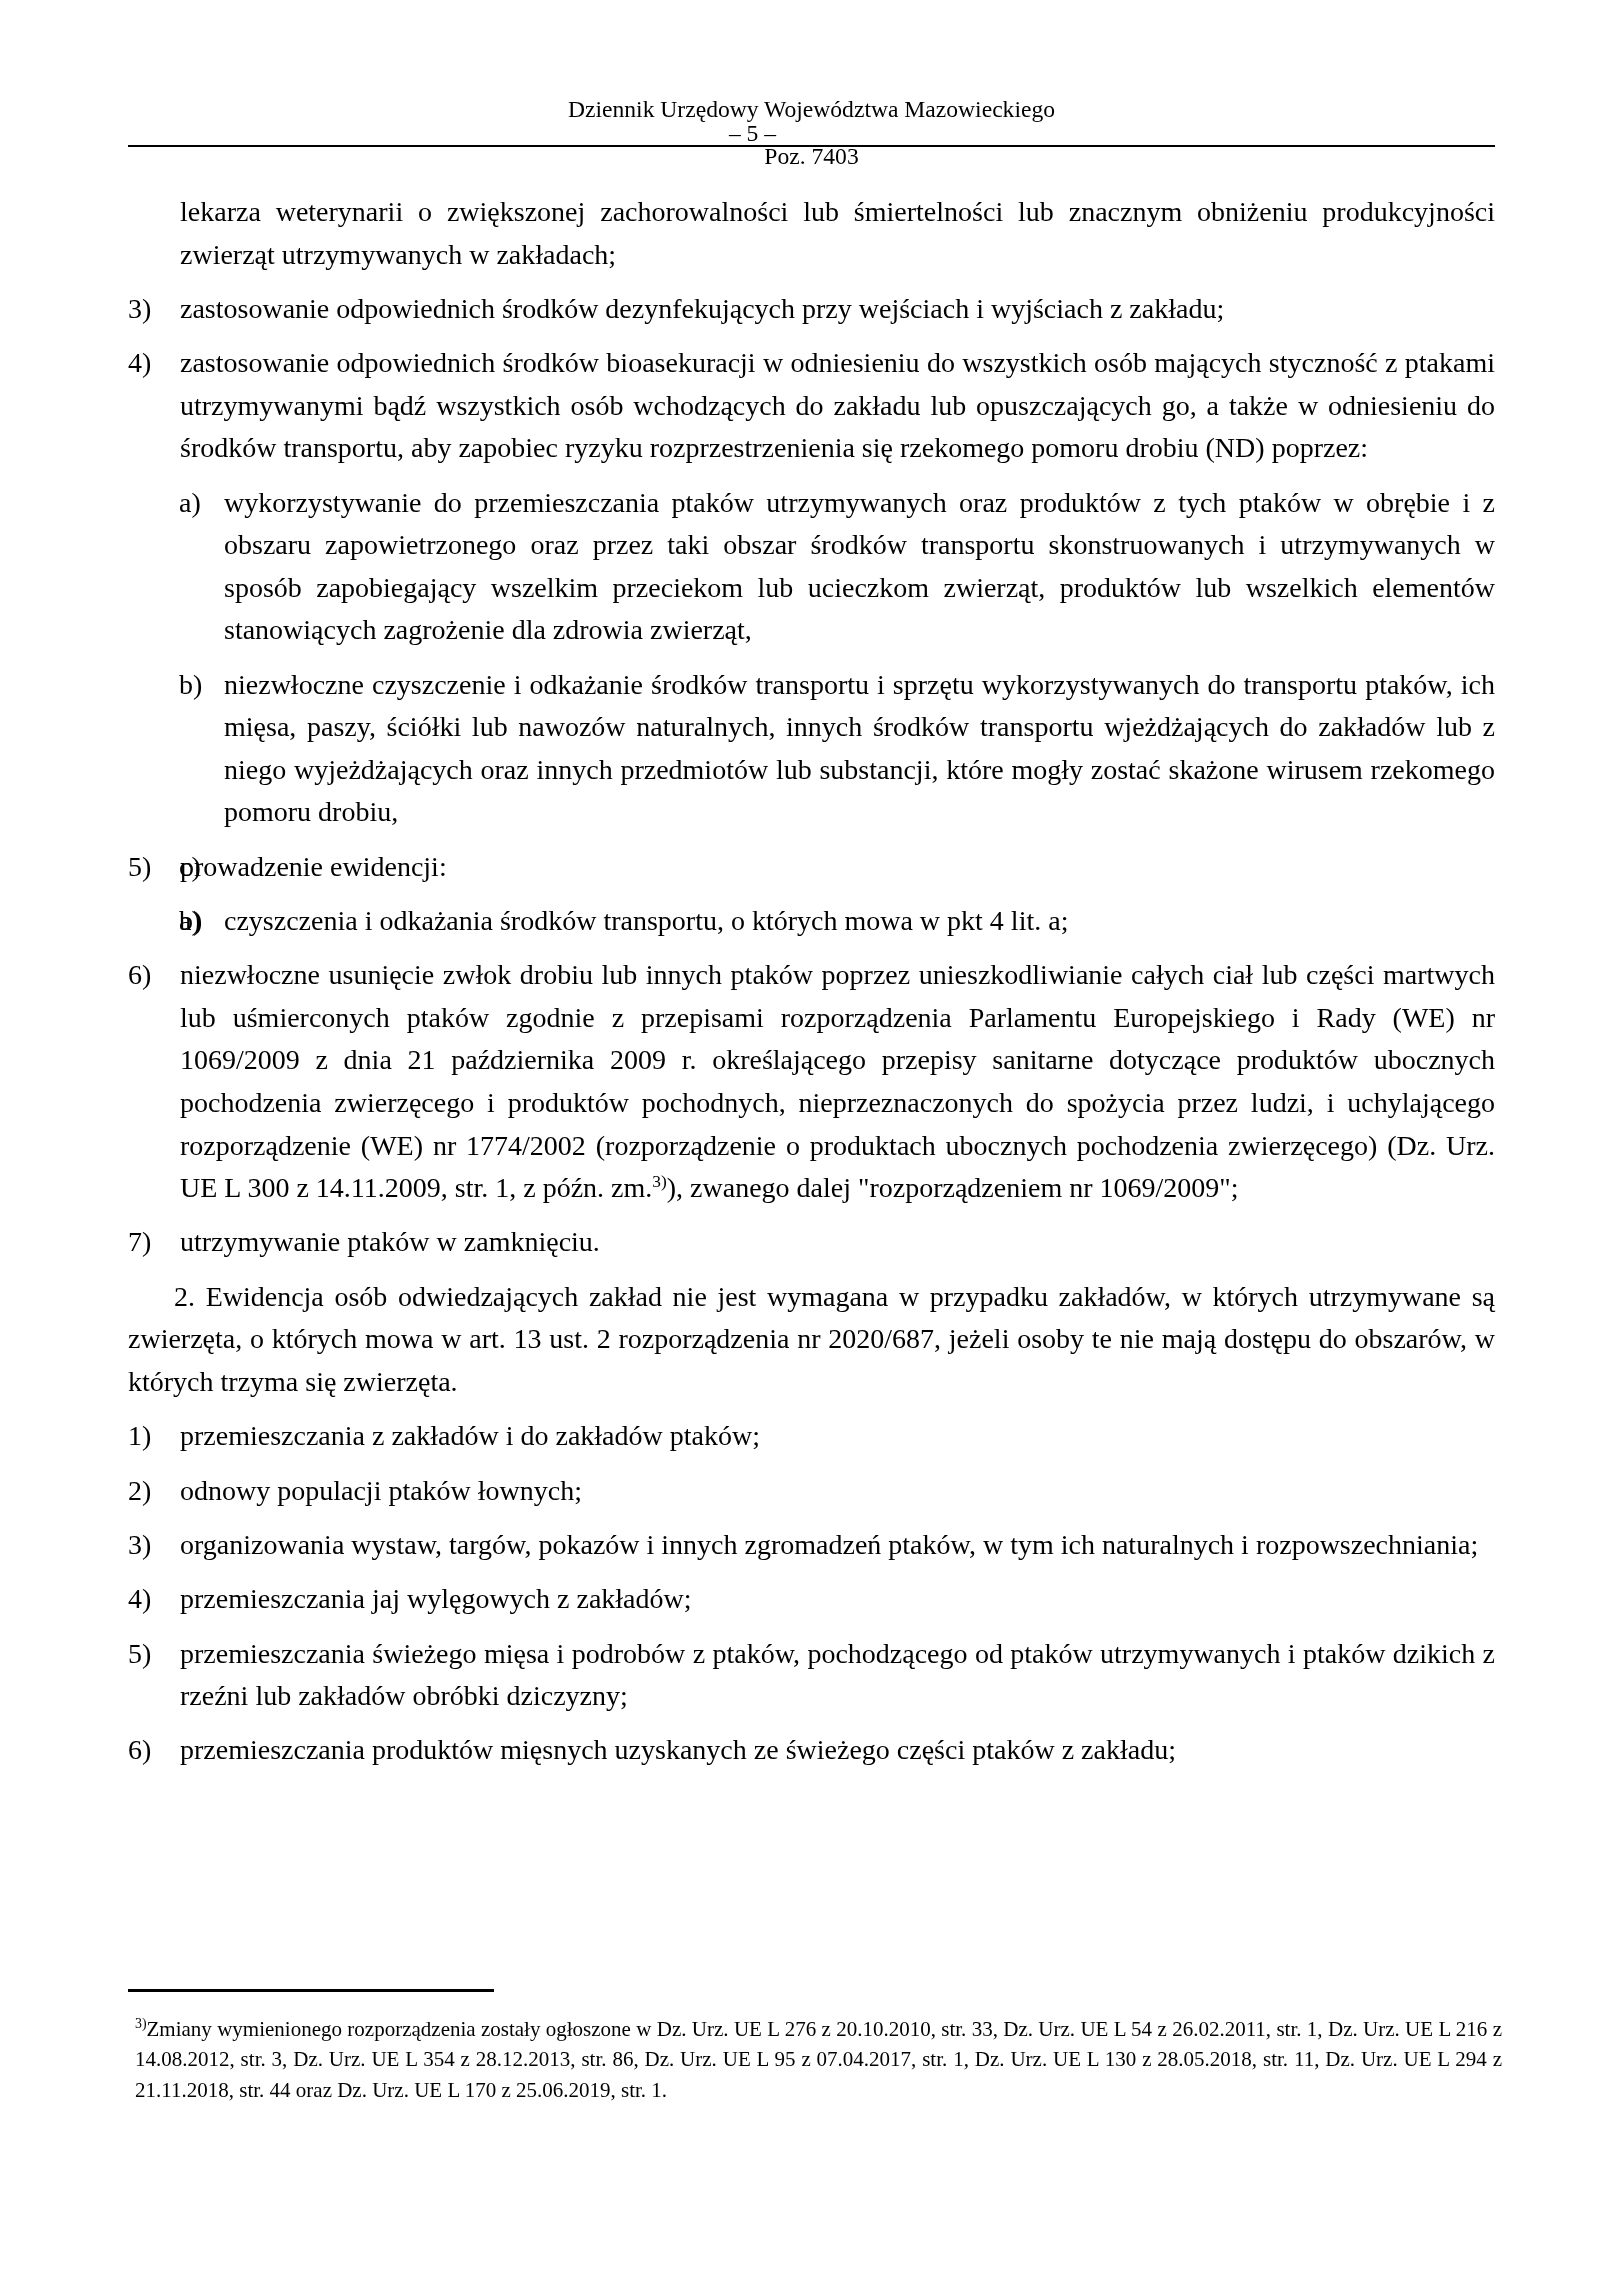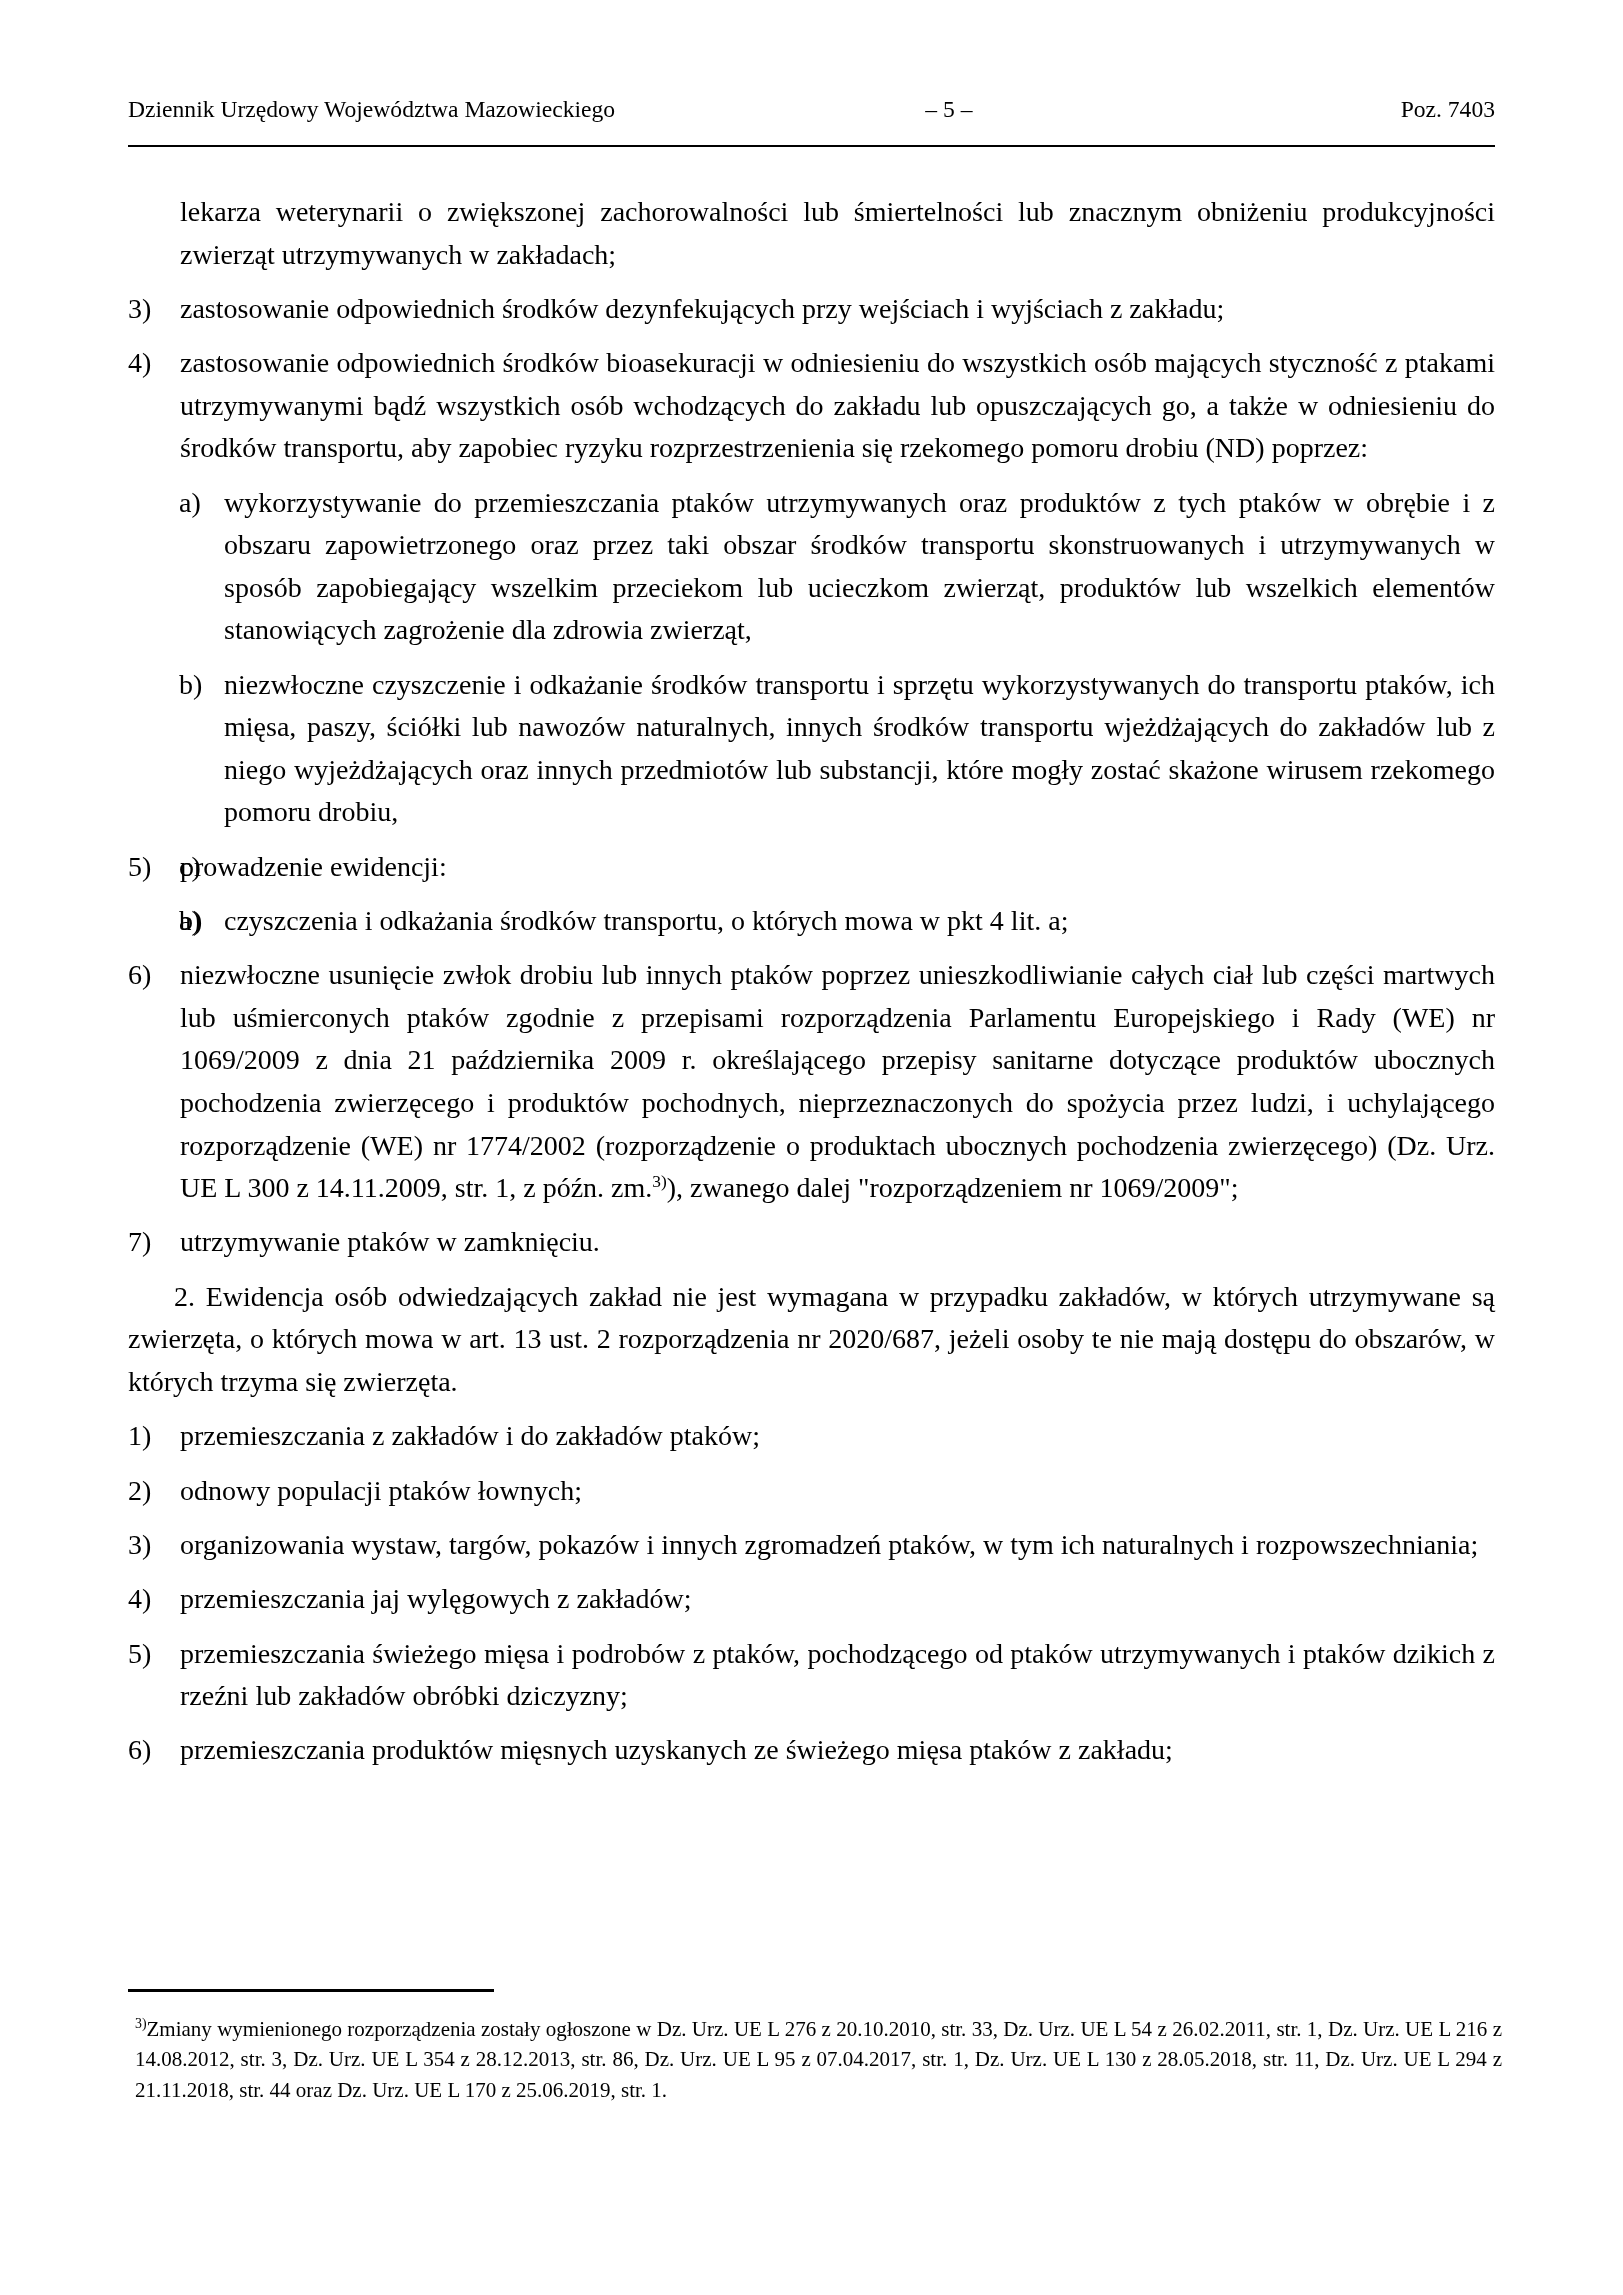--- a/index.html
+++ b/index.html
@@ -27,20 +27,21 @@
     position: absolute;
     left: 128px;
     right: 128px;
     top: 98px;
     display: flex;
     align-items: center;
     justify-content: space-between;
     font-size: 23.6px;
     line-height: 1.0;
     white-space: nowrap;
+    flex-direction: column;
   }
   .page-header .hdr-left  { flex: 0 0 auto; }
   .page-header .hdr-mid   { flex: 1 1 auto; text-align: center; margin-left: -118px; }
   .page-header .hdr-right { flex: 0 0 auto; }
 
   .header-rule {
     position: absolute;
     left: 128px;
     right: 128px;
     top: 145px;
@@ -219,21 +220,21 @@
     <div class="block item">
       <span class="marker">4)</span>
       <span>przemieszczania jaj wylęgowych z zakładów;</span>
     </div>
     <div class="block item">
       <span class="marker">5)</span>
       <span>przemieszczania świeżego mięsa i podrobów z ptaków, pochodzącego od ptaków utrzymywanych i ptaków dzikich z rzeźni lub zakładów obróbki dziczyzny;</span>
     </div>
     <div class="block item">
       <span class="marker">6)</span>
-      <span>przemieszczania produktów mięsnych uzyskanych ze świeżego mięsa ptaków z zakładu;</span>
+      <span>przemieszczania produktów mięsnych uzyskanych ze świeżego części ptaków z zakładu;</span>
     </div>
 
   </div>
 
   <div class="footnote-rule"></div>
   <div class="footnotes"><span class="fn-num">3)</span><span>Zmiany wymienionego rozporządzenia zostały ogłoszone w Dz. Urz. UE L 276 z 20.10.2010, str. 33, Dz. Urz. UE L 54 z 26.02.2011, str. 1, Dz. Urz. UE L 216 z 14.08.2012, str. 3, Dz. Urz. UE L 354 z 28.12.2013, str. 86, Dz. Urz. UE L 95 z 07.04.2017, str. 1, Dz. Urz. UE L 130 z 28.05.2018, str. 11, Dz. Urz. UE L 294 z 21.11.2018, str. 44 oraz Dz. Urz. UE L 170 z 25.06.2019, str. 1.</span></div>
 
 </div>
 
 

